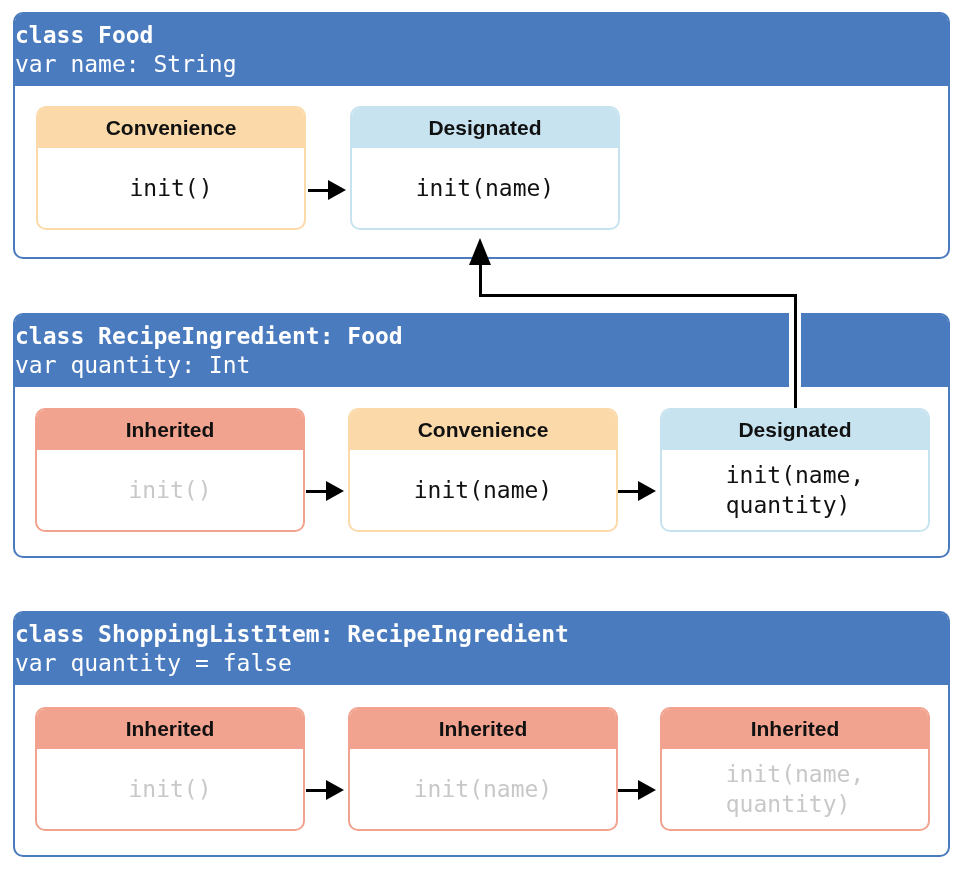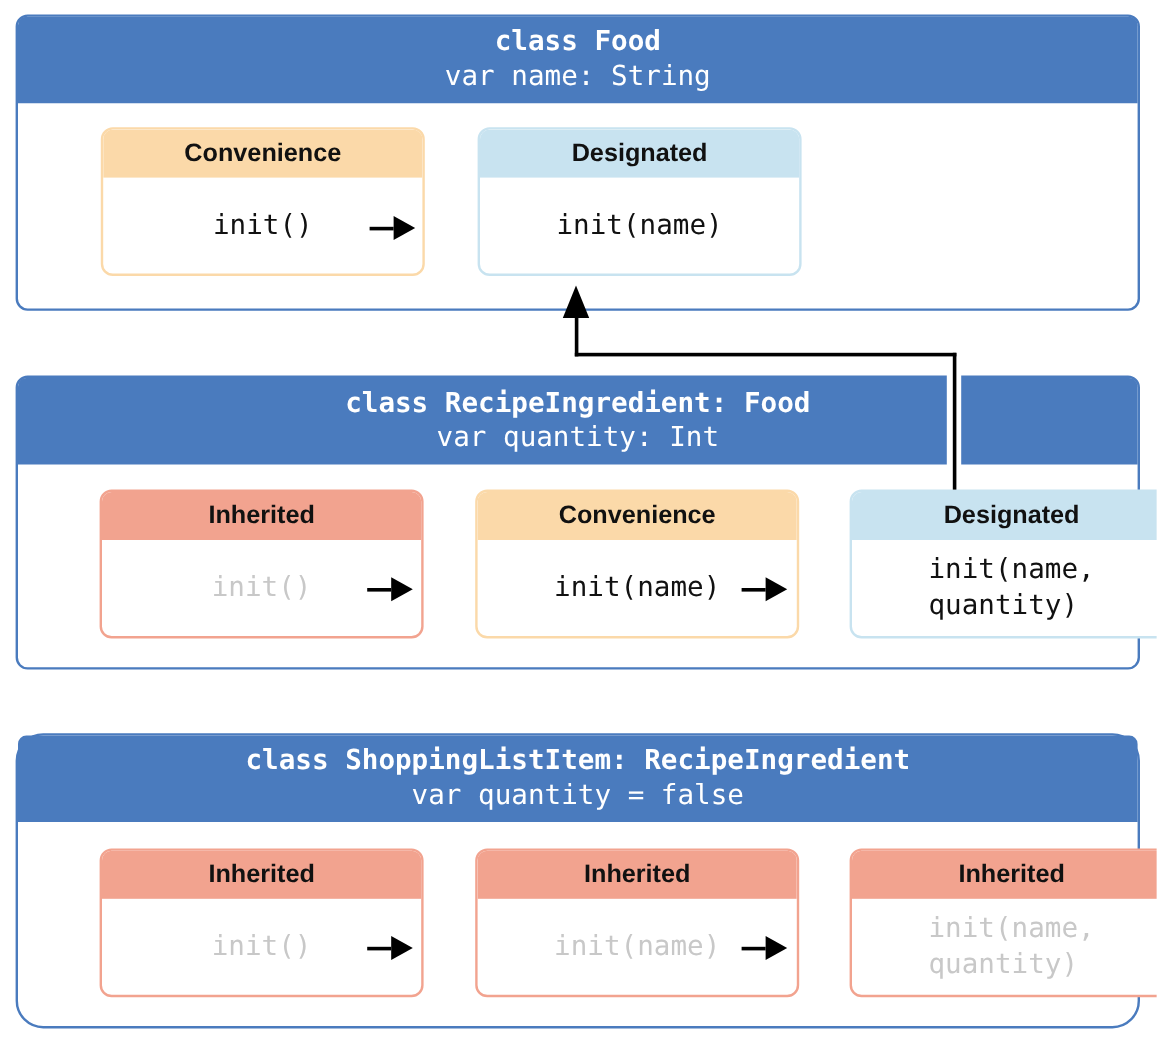--- a/index.html
+++ b/index.html
@@ -17,32 +17,31 @@
     font-family:"Liberation Sans",sans-serif;overflow:hidden;
   }
   .class-box{
     position:absolute;left:13px;width:937px;
     background:#ffffff;border:2px solid var(--c-blue);
     border-radius:10px;box-sizing:border-box;
   }
   .class-header{
     height:72px;background:var(--c-blue);
     border-radius:7px 7px 0 0;
-    display:flex;flex-direction:column;justify-content:center;align-items:center;
+    display:flex;flex-direction:column;justify-content:center;
     color:#ffffff;
     font-family:"DejaVu Sans Mono","Liberation Mono",monospace;
     font-size:23px;line-height:29px;
   }
   .class-title{font-weight:bold;}
   .class-prop{font-weight:normal;}
   .card{
     position:absolute;width:270px;height:124px;box-sizing:border-box;
     background:#ffffff;border:2px solid var(--hdr);border-radius:10px;
     overflow:hidden;
-    margin-left:48px;
   }
   .kind-convenience{--hdr:var(--c-convenience);}
   .kind-designated{--hdr:var(--c-designated);}
   .kind-inherited{--hdr:var(--c-inherited);}
   .card-header{
     height:40px;background:var(--hdr);
     display:flex;justify-content:center;align-items:center;
     font-weight:bold;font-size:21px;color:var(--c-text);
   }
   .card-body{
@@ -115,21 +114,21 @@
     <div class="arrow-right" style="left:291px;top:166px;">
       <div class="shaft"></div>
       <div class="head"></div>
     </div>
     <div class="arrow-right" style="left:603px;top:166px;">
       <div class="shaft"></div>
       <div class="head"></div>
     </div>
   </div>
 
-  <div class="class-box" style="top:611px;height:246px;border-radius:23px;">
+  <div class="class-box" style="top:611px;height:246px;">
     <div class="class-header">
       <div class="class-title">class ShoppingListItem: RecipeIngredient</div>
       <div class="class-prop">var quantity = false</div>
     </div>
     <div class="card kind-inherited" style="left:20px;top:94px;">
       <div class="card-header">Inherited</div>
       <div class="card-body">init()</div>
     </div>
     <div class="card kind-inherited" style="left:333px;top:94px;">
       <div class="card-header">Inherited</div>

